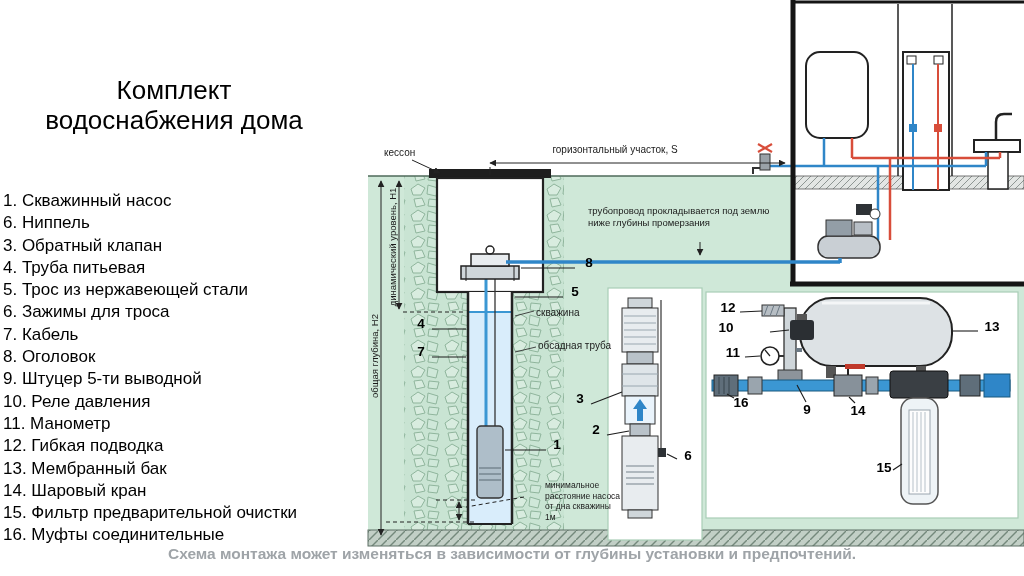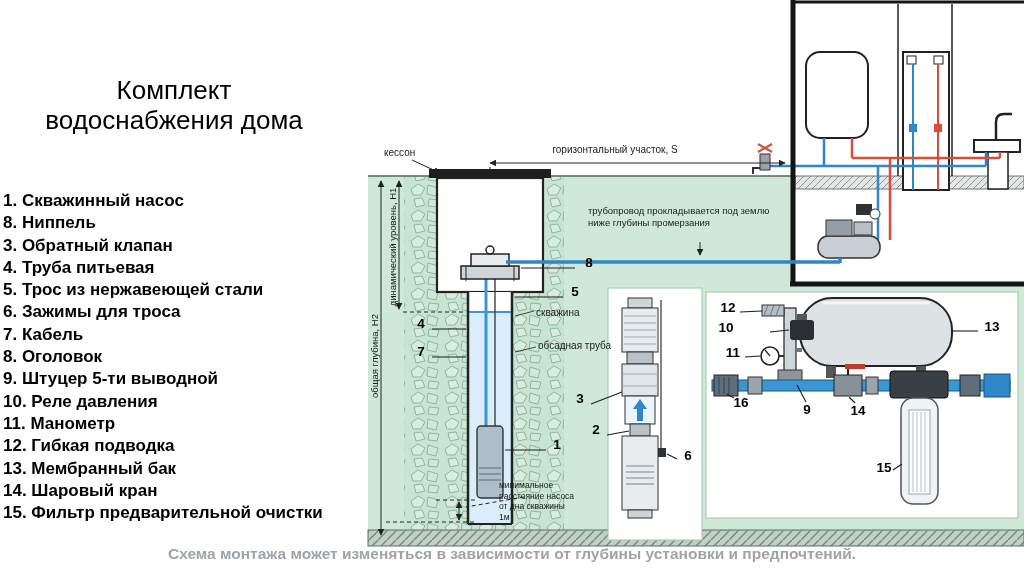--- a/index.html
+++ b/index.html
@@ -3,21 +3,21 @@
 <meta charset="utf-8">
 <style>
   *{margin:0;padding:0;box-sizing:border-box}
   html,body{width:1024px;height:576px}
   body{position:relative;background:#ffffff;overflow:hidden;
        font-family:"Liberation Sans","DejaVu Sans",sans-serif;color:#000}
   .schematic{position:absolute;left:0;top:0}
   .title{position:absolute;left:0;top:76px;width:348px;text-align:center;
          font-weight:normal;font-size:26px;line-height:1.15}
   .parts{position:absolute;left:3px;top:190px;width:366px}
-  .part{font-weight:bold;font-size:17px;line-height:22.3px;white-space:nowrap}
+  .part{font-weight:normal;font-size:17px;line-height:22.3px;white-space:nowrap}
   .footer{position:absolute;left:0;top:545px;width:1024px;text-align:center;
           font-weight:bold;font-size:15.5px;color:#9fa4a8}
   .lbl{position:absolute;font-size:10px;line-height:1.2;color:#1a1a1a;white-space:nowrap}
   .lbl.small{font-size:8.5px;white-space:normal;line-height:1.25}
   .note{position:absolute;left:588px;top:205px;width:196px;text-align:left;
         font-size:9.5px;line-height:1.3;color:#1a1a1a}
   .vlabel{position:absolute;font-size:9.5px;color:#1a1a1a;white-space:nowrap;
           transform:translate(-50%,-50%) rotate(-90deg)}
   .callout{position:absolute;font-weight:bold;font-size:13.5px;
            transform:translate(-50%,-50%)}
@@ -253,44 +253,45 @@
   </g>
 </svg>
 
 <div class="title">
   <div>Комплект</div>
   <div>водоснабжения дома</div>
 </div>
 
 <div class="parts">
   <div class="part">1. Скважинный насос</div>
-  <div class="part">8. Ниппель</div>
+  <div class="part">6. Ниппель</div>
   <div class="part">3. Обратный клапан</div>
   <div class="part">4. Труба питьевая</div>
   <div class="part">5. Трос из нержавеющей стали</div>
   <div class="part">6. Зажимы для троса</div>
   <div class="part">7. Кабель</div>
   <div class="part">8. Оголовок</div>
   <div class="part">9. Штуцер 5-ти выводной</div>
   <div class="part">10. Реле давления</div>
   <div class="part">11. Манометр</div>
   <div class="part">12. Гибкая подводка</div>
   <div class="part">13. Мембранный бак</div>
   <div class="part">14. Шаровый кран</div>
   <div class="part">15. Фильтр предварительной очистки</div>
+  <div class="part">16. Муфты соединительные</div>
 </div>
 
 <div class="lbl" style="left:384px;top:147px">кессон</div>
 <div class="lbl" style="left:500px;top:144px;width:230px;text-align:center">горизонтальный участок, S</div>
 <div class="note">трубопровод прокладывается под землю ниже глубины промерзания</div>
 <div class="lbl" style="left:536px;top:307px">скважина</div>
 <div class="lbl" style="left:538px;top:340px">обсадная труба</div>
 <div class="vlabel" style="left:374px;top:356px">общая глубина, Н2</div>
 <div class="vlabel" style="left:392px;top:247px">динамический уровень, Н1</div>
-<div class="lbl small" style="left:499px;top:480px;width:78px">минимальное расстояние насоса от дна скважины 1м</div>
+<div class="lbl small" style="left:545px;top:480px;width:78px">минимальное расстояние насоса от дна скважины 1м</div>
 
 <div class="callout" style="left:557px;top:444px">1</div>
 <div class="callout" style="left:596px;top:429px">2</div>
 <div class="callout" style="left:580px;top:398px">3</div>
 <div class="callout" style="left:421px;top:323px">4</div>
 <div class="callout" style="left:575px;top:291px">5</div>
 <div class="callout" style="left:688px;top:455px">6</div>
 <div class="callout" style="left:421px;top:351px">7</div>
 <div class="callout" style="left:589px;top:262px">8</div>
 <div class="callout" style="left:807px;top:409px">9</div>

